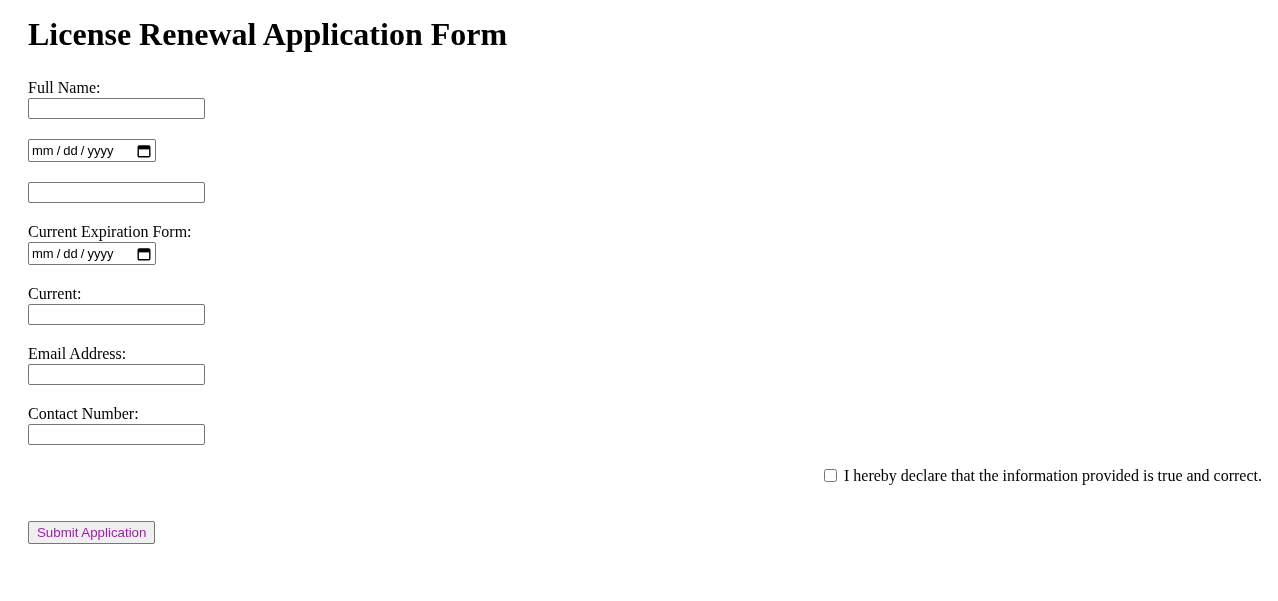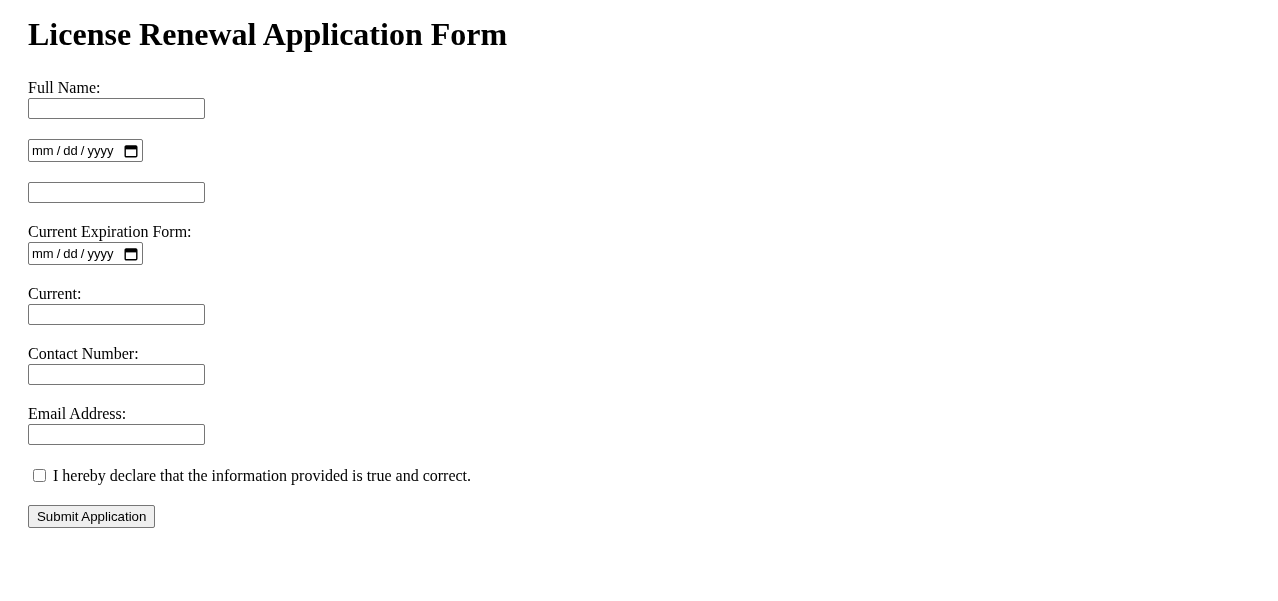--- a/index.html
+++ b/index.html
@@ -34,52 +34,53 @@
     height: 21px;
     border: 1px solid #767676;
     border-radius: 2px;
     padding: 1px 2px;
     font-family: "Liberation Sans", sans-serif;
     font-size: 13px;
     background: #ffffff;
   }
 
   .date-input {
-    width: 115px;
+    width: 128px;
     height: 23px;
     border: 1px solid #767676;
     border-radius: 2px;
     padding: 0 4px 0 3px;
     display: inline-flex;
     align-items: center;
     font-family: "Liberation Sans", sans-serif;
     font-size: 13px;
     color: #000000;
     background: #ffffff;
     cursor: default;
   }
   .date-input .sep { margin: 0 3px; }
   .date-input .cal { margin-left: auto; display: flex; align-items: center; cursor: pointer; }
 
   .declare-row {
     display: flex;
     align-items: flex-start;
-    margin: 21px 0 20px 0;
+    margin: 21px 0 36px 0;
+    justify-content: flex-end;
   }
   .declare-row input[type="checkbox"] {
     width: 13px; height: 13px;
     margin: 3px 7px 0 5px;
     flex: 0 0 auto;
   }
   .declare-text { font-size: 16px; line-height: 19px; }
 
   button.submit-btn {
     font-family: "Liberation Sans", sans-serif;
     font-size: 13.3px;
-    color: #000000;
+    color: #a21caf;
     background: #efefef;
     border: 1px solid #767676;
     border-radius: 2px;
     padding: 3px 8px;
     height: 23px;
     cursor: pointer;
   }
 </style>
 </head>
 <body>
@@ -135,27 +136,27 @@
   </div>
 
   
   <div class="form-group">
     <label class="field-label">Current:</label>
     <input class="text-input" type="text" value="" style="">
   </div>
 
   
   <div class="form-group">
-    <label class="field-label">Contact Number:</label>
+    <label class="field-label">Email Address:</label>
     <input class="text-input" type="text" value="" style="">
   </div>
 
   
   <div class="form-group">
-    <label class="field-label">Email Address:</label>
+    <label class="field-label">Contact Number:</label>
     <input class="text-input" type="text" value="" style="">
   </div>
 
   
   <div class="declare-row">
     <input type="checkbox" style="">
     <span class="declare-text">I hereby declare that the information provided is true and correct.</span>
   </div>
 
   

